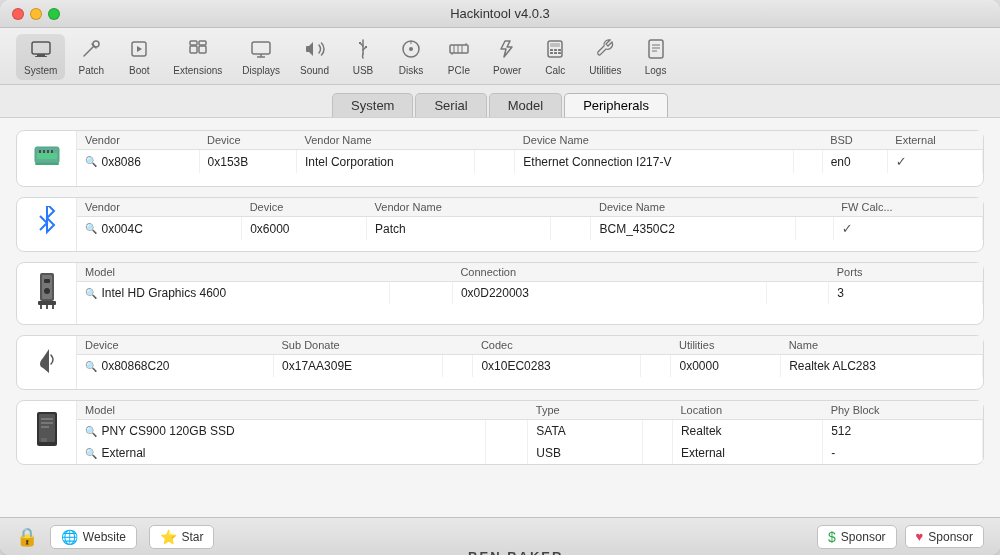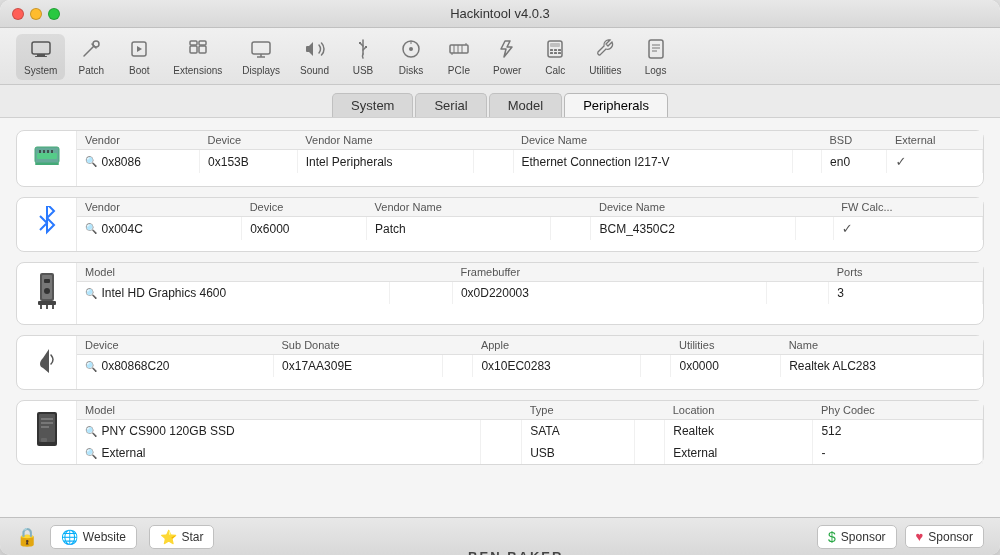--- a/index.html
+++ b/index.html
@@ -426,21 +426,21 @@
           </thead>
           <tbody>
             <tr>
               <td>
                 <div class="row-with-search">
                   <span style="color:#888;font-size:10px">🔍</span>
                   <span>0x8086</span>
                 </div>
               </td>
               <td>0x153B</td>
-              <td>Intel Peripherals</td>
+              <td>Intel Corporation</td>
               <td></td>
               <td>Ethernet Connection I217-V</td>
               <td style="flex:1"></td>
               <td>en0</td>
               <td><span class="checkmark">✓</span></td>
             </tr>
           </tbody>
         </table>
       </div>
     </div>
@@ -502,21 +502,21 @@
           </svg>
         </span>
       </div>
       <div class="device-data">
         <table class="data-table">
           <thead>
             <tr>
               <th>Model</th>
               <th style="width:100px"></th>
               <th style="flex:1"></th>
-              <th>Framebuffer</th>
+              <th>Connection</th>
               <th style="flex:1"></th>
               <th>Ports</th>
             </tr>
           </thead>
           <tbody>
             <tr>
               <td colspan="2">
                 <div class="row-with-search">
                   <span style="color:#888;font-size:10px">🔍</span>
                   <span>Intel HD Graphics 4600</span>
@@ -541,21 +541,21 @@
           </svg>
         </span>
       </div>
       <div class="device-data">
         <table class="data-table">
           <thead>
             <tr>
               <th>Device</th>
               <th>Sub Donate</th>
               <th style="width:30px"></th>
-              <th>Apple</th>
+              <th>Codec</th>
               <th style="width:30px"></th>
               <th>Utilities</th>
               <th>Name</th>
             </tr>
           </thead>
           <tbody>
             <tr>
               <td>
                 <div class="row-with-search">
                   <span style="color:#888;font-size:10px">🔍</span>
@@ -589,21 +589,21 @@
       </div>
       <div class="device-data">
         <table class="data-table">
           <thead>
             <tr>
               <th>Model</th>
               <th style="flex:1"></th>
               <th>Type</th>
               <th style="width:30px"></th>
               <th>Location</th>
-              <th>Phy Codec</th>
+              <th>Phy Block</th>
             </tr>
           </thead>
           <tbody>
             <tr>
               <td>
                 <div class="row-with-search">
                   <span style="color:#888;font-size:10px">🔍</span>
                   <span>PNY CS900 120GB SSD</span>
                 </div>
               </td>

